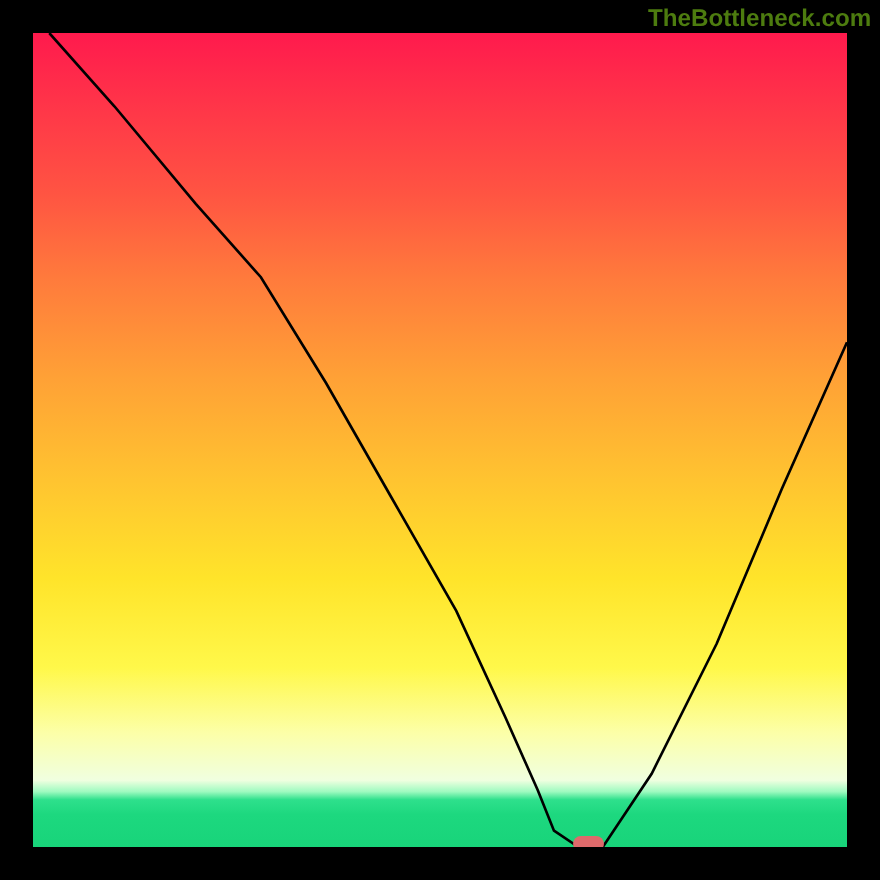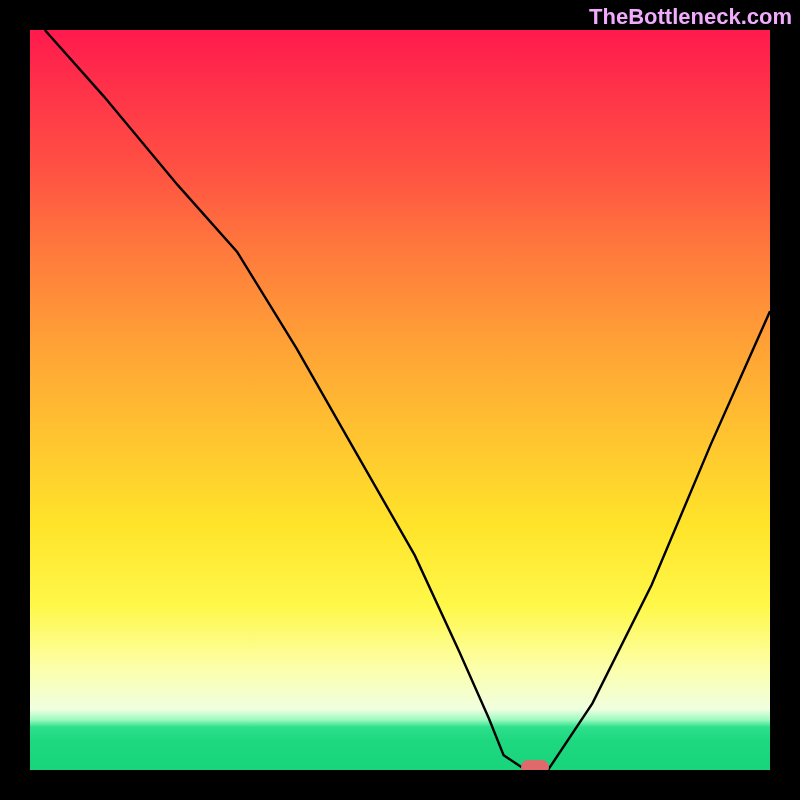--- a/index.html
+++ b/index.html
@@ -8,21 +8,21 @@
     width: 800px;
     height: 800px;
     background: #000;
     font-family: Arial, Helvetica, sans-serif;
     overflow: hidden;
   }
   .watermark {
     position: absolute;
     top: 4px;
     right: 8px;
-    color: #f0abfc;
+    color: #4d7c0f;
     font-size: 22px;
     font-weight: 600;
     z-index: 20;
   }
   .inner-frame {
     position: absolute;
     left: 30px;
     top: 30px;
     width: 740px;
     height: 740px;

